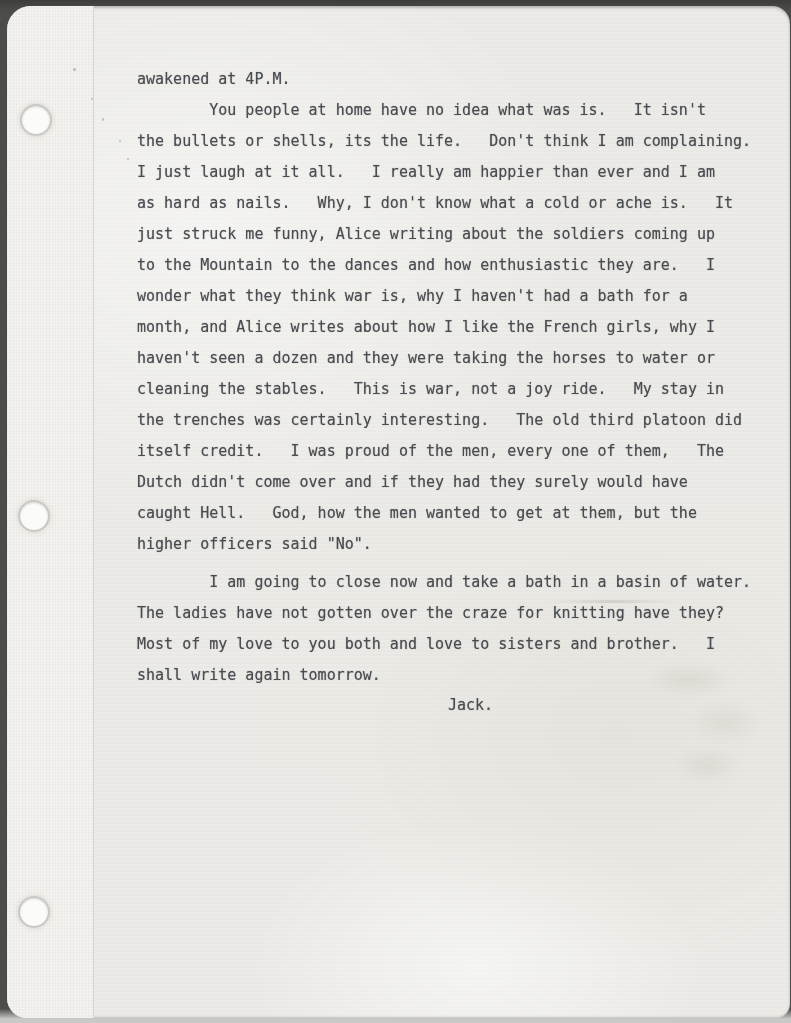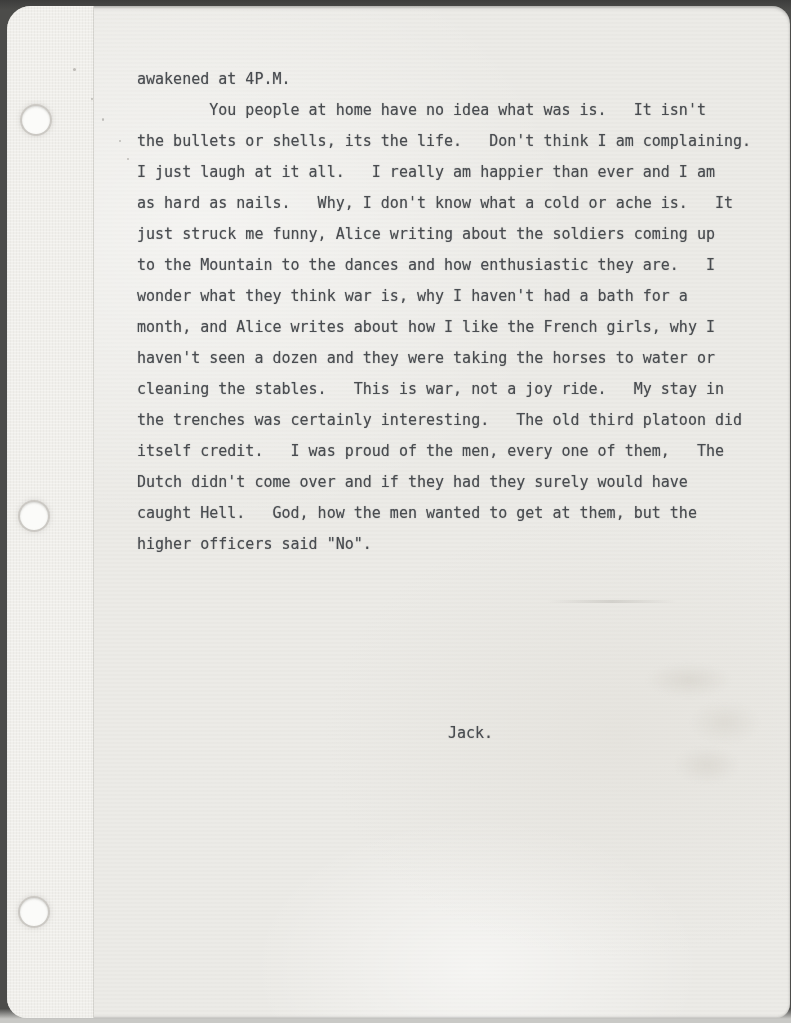--- a/index.html
+++ b/index.html
@@ -79,21 +79,20 @@
   }
   .closing-text {
     left: 130px;
     top: 561px;
     line-height: 31px;
   }
   .signature-text {
     left: 441px;
     top: 689px;
     line-height: 20px;
-    margin-top: 28px;
   }
   .censor-text {
     left: 130px;
     top: 726px;
     line-height: 15.5px;
   }
 
   .speck {
     position: absolute;
     border-radius: 50%;
@@ -146,20 +145,24 @@
 wonder what they think war is, why I haven't had a bath for a
 month, and Alice writes about how I like the French girls, why I
 haven't seen a dozen and they were taking the horses to water or
 cleaning the stables.   This is war, not a joy ride.   My stay in
 the trenches was certainly interesting.   The old third platoon did
 itself credit.   I was proud of the men, every one of them,   The
 Dutch didn't come over and if they had they surely would have
 caught Hell.   God, how the men wanted to get at them, but the
 higher officers said "No".</pre>
 
+    <pre class="typed closing-text">        I am going to close now and take a bath in a basin of water.
+The ladies have not gotten over the craze for knitting have they?
+Most of my love to you both and love to sisters and brother.   I
+shall write again tomorrow.</pre>
 
     <div class="typed signature-text">Jack.</div>
 
 
     <div class="stain stain-bleed"></div>
     <div class="stain stain-crease"></div>
 
     <div class="speck" style="left:66px; top:62px; width:3px; height:3px;"></div>
     <div class="speck" style="left:84px; top:92px; width:2px; height:2px;"></div>
     <div class="speck" style="left:95px; top:112px; width:2px; height:3px;"></div>

